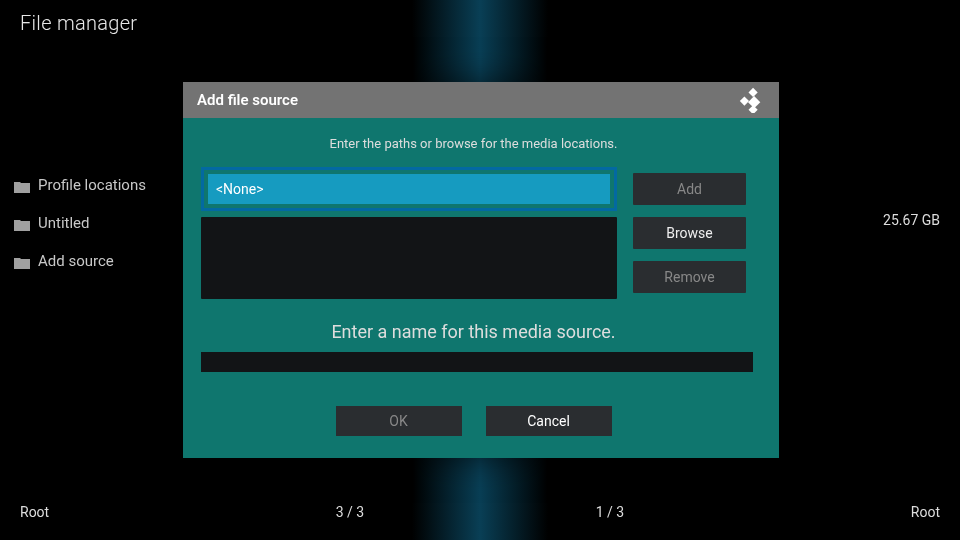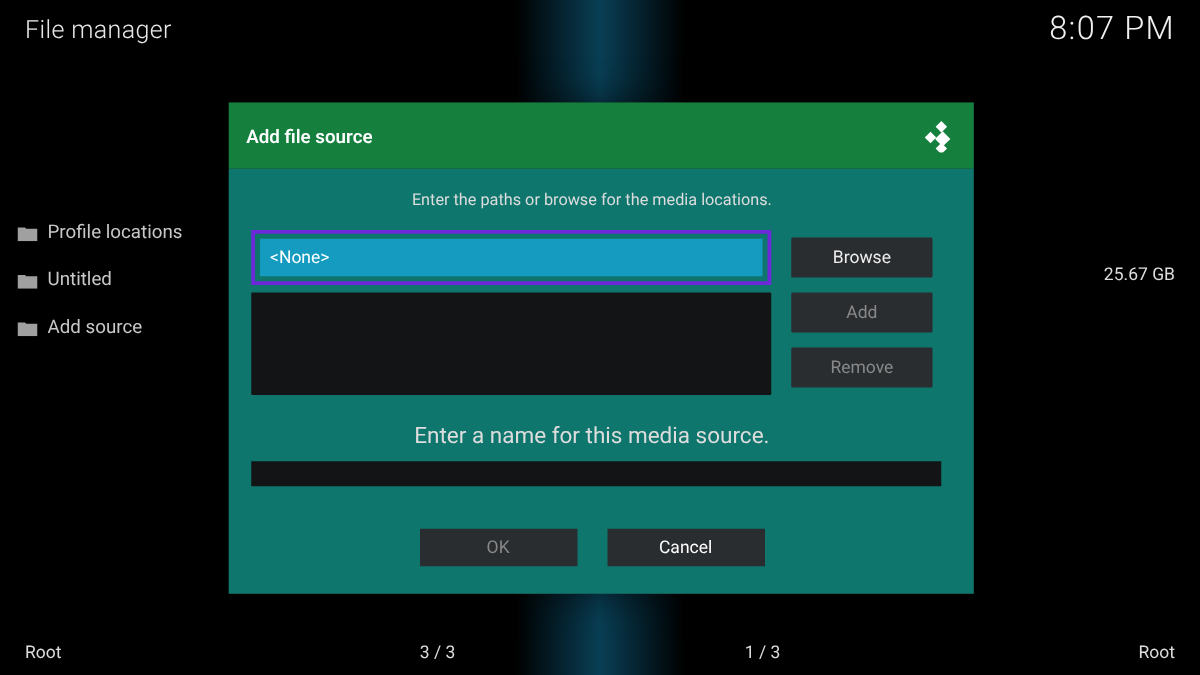--- a/index.html
+++ b/index.html
@@ -42,55 +42,55 @@
 .side-icon svg { width: 100%; height: 100%; fill: #c8c8c8;}
 .disk-size {
   position: absolute;
   right: 20px; top: 212px;
   font-size: 14px; color: #ddd;
 }
 .footer {
   position: absolute;
   left: 0; right: 0; bottom: 0;
   height: 36px;
-  display: flex; align-items: center;
+  display: flex; 
   padding: 0 20px;
   color: #ddd;
   font-size: 14px;
 }
 .foot-left { flex: 1; text-align: left;}
 .foot-c1 { width: 140px; text-align: center;}
 .foot-gap { width: 120px;}
 .foot-c2 { width: 140px; text-align: center;}
 .foot-right { flex: 1; text-align: right;}
 
 .dialog {
   position: absolute;
   left: 183px; top: 82px;
   width: 596px;
   background: #202326;
   box-shadow: 0 0 30px rgba(0,0,0,.6);
 }
 .dialog-header {
-  height: 53px;
-  background: #15803d;
+  height: 36px;
+  background: #737373;
   display: flex; align-items: center;
   padding: 0 14px;
 }
 .dialog-title { font-size: 15px; font-weight: 600; color: #fff;}
 .dialog-logo { margin-left: auto; width: 26px; height: 26px;}
 .dialog-body {
   padding: 12px 33px 20px 18px;
   background: #0f766e;
 }
 .instr { text-align: center; font-size: 13px; color: #ddd; margin: 6px 0 16px 0;}
 .row { display: flex; gap: 16px; }
 .path-area { flex: 1; }
 .path-input-wrap {
-  border: 3px solid #6d28d9;
+  border: 3px solid #0369a1;
   padding: 4px 4px;
   width: 416px;
 }
 .path-input {
   height: 30px;
   background: #169bc0;
   display: flex; align-items: center;
   padding: 0 8px;
   font-size: 14px;
   color: #fff;
@@ -130,21 +130,20 @@
 }
 .fbtn.dim { color: #888; }
 </style>
 </head>
 <body>
 
 <div class="bg-glow"></div>
 
 <div class="header">
   <div class="header-title">File manager</div>
-  <div class="header-clock">8:07 PM</div>
 </div>
 
 <div class="sidebar">
   <div class="side-item">
     <span class="side-icon"><svg viewBox="0 0 16 12">
           <path d="M0 1h6l1 1h9v10H0z"></path>
         </svg></span>
     <span>Profile locations</span>
   </div>
   <div class="side-item">
@@ -188,22 +187,22 @@
   <div class="dialog-body">
     <div class="instr">Enter the paths or browse for the media locations.</div>
     <div class="row">
       <div class="path-area">
         <div class="path-input-wrap">
           <div class="path-input">&lt;None&gt;</div>
         </div>
         <div class="path-list"></div>
       </div>
       <div class="btn-col">
+        <div class="btn dim">Add</div>
         <div class="btn">Browse</div>
-        <div class="btn dim">Add</div>
         <div class="btn dim">Remove</div>
       </div>
     </div>
     <div class="instr2">Enter a name for this media source.</div>
     <div class="name-input"></div>
     <div class="footer-btns">
       <div class="fbtn dim">OK</div>
       <div class="fbtn">Cancel</div>
     </div>
   </div>

